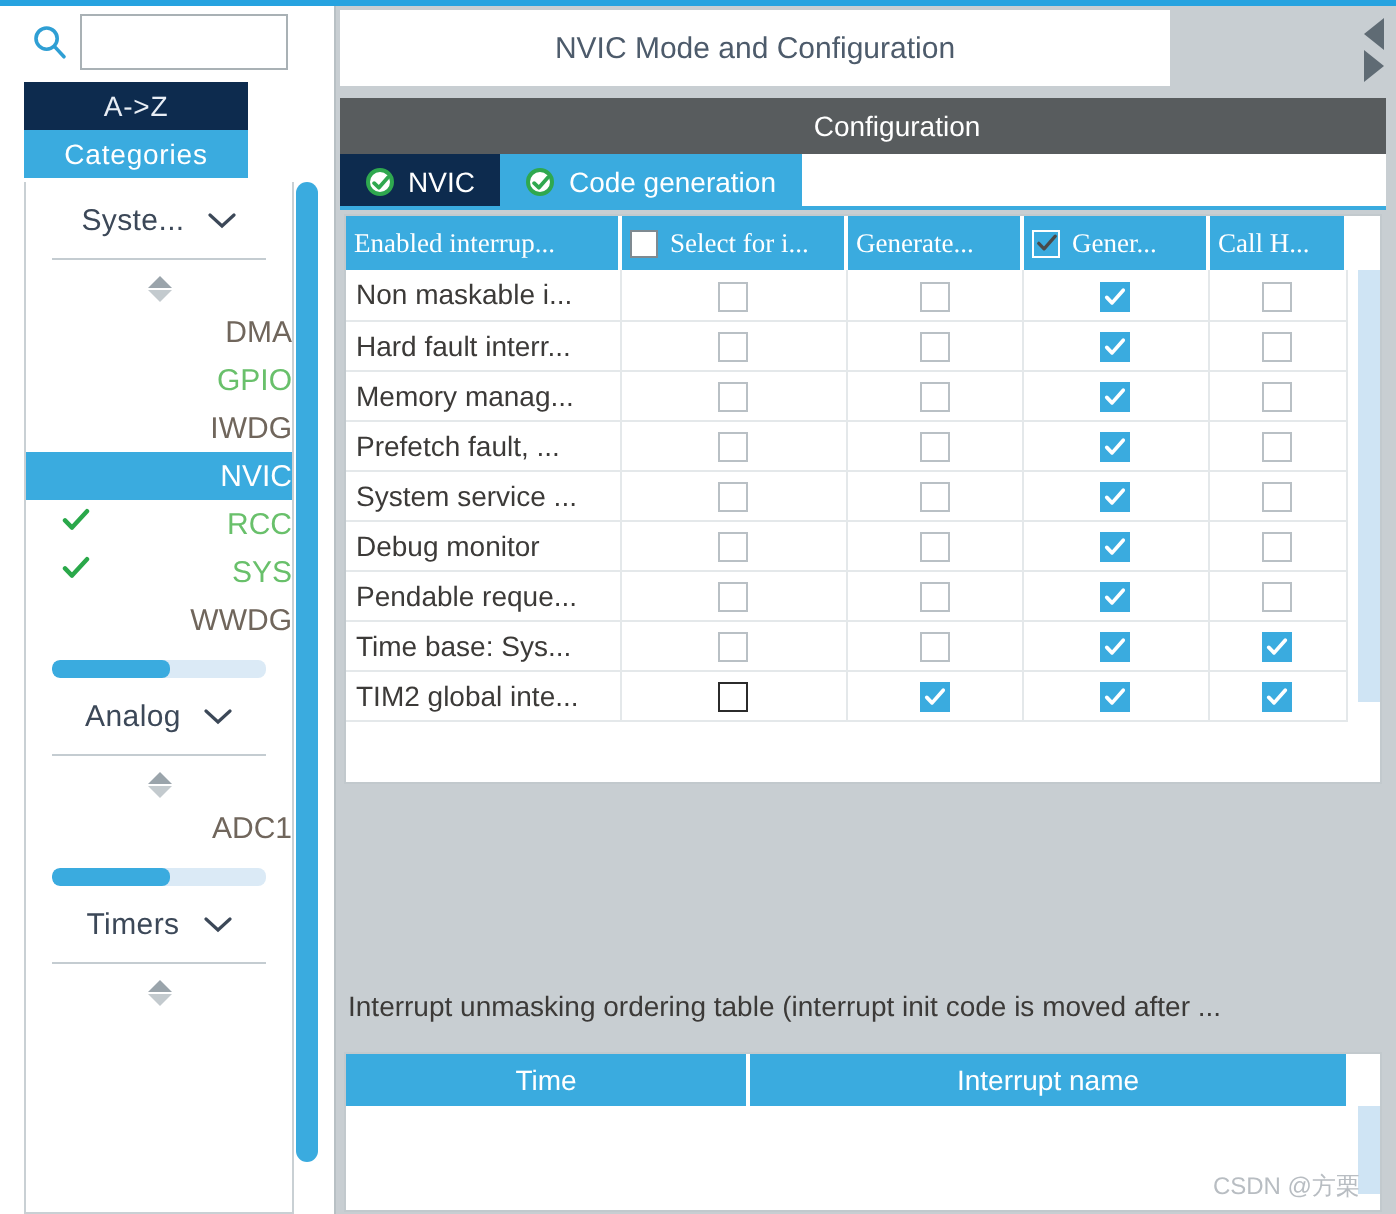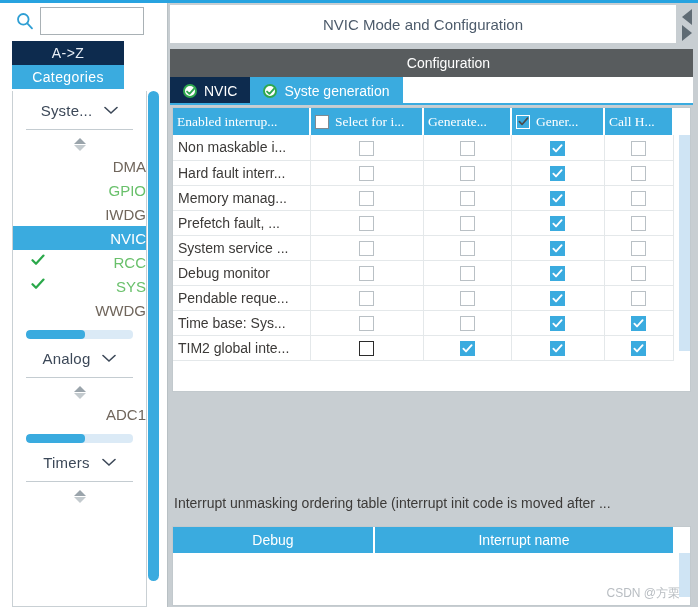--- a/index.html
+++ b/index.html
@@ -148,21 +148,21 @@
   
   .main {
     position: absolute; left: 168px; top: 3px;
     width: 530px; height: 604px;
     background: #c8ced2;
   }
 
   
   .title-bar {
     position: absolute; left: 2px; top: 2px;
-    width: 506px; height: 38px;
+    width: 415px; height: 38px;
     background: #ffffff;
     display: flex; align-items: center; justify-content: center;
   }
   .title-text {
     font-size: 15px; color: #4d5b6b;
   }
   .nav-arrows {
     position: absolute; left: 508px; top: 0px;
     width: 22px; height: 44px;
     background: #c8ced2;
@@ -461,21 +461,21 @@
           </svg>
         </span>
         <span>NVIC</span>
       </div>
       <div class="tab inactive">
         <span class="tab-check">
           <svg width="9" height="9" viewBox="0 0 10 10">
             <path d="M1.2 5.1 L3.8 7.6 L8.8 2.0" fill="none" stroke="#2fa84f" stroke-width="2.1" stroke-linecap="round" stroke-linejoin="round"></path>
           </svg>
         </span>
-        <span>Syste generation</span>
+        <span>Code generation</span>
       </div>
     </div>
     <div class="tab-underline"></div>
 
     <div class="tbl-wrap">
       <table class="itbl">
         <colgroup>
           <col style="width:137px">
             <col style="width:113px">
             <col style="width:88px">
@@ -632,21 +632,21 @@
           </tbody>
       </table>
       <div class="tbl-sb-track"></div>
       <div class="tbl-sb-thumb"></div>
     </div>
 
     <div class="order-note">Interrupt unmasking ordering table (interrupt init code is moved after ...</div>
 
     <div class="rank-tbl">
       <div class="rank-head">
-        <div class="rank-col-rank">Debug</div>
+        <div class="rank-col-rank">Time</div>
         <div class="rank-col-name">Interrupt name</div>
       </div>
       <div class="rank-sb-track"></div>
       <div class="rank-sb-thumb"></div>
     </div>
 
     <div class="main-right-fill"></div>
     <div class="watermark">CSDN @方栗</div>
   </div>
 </div>

